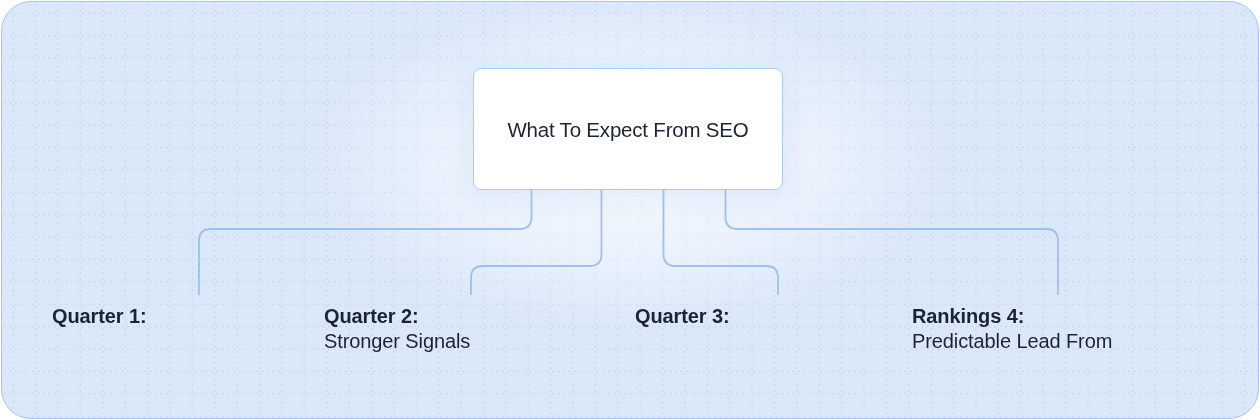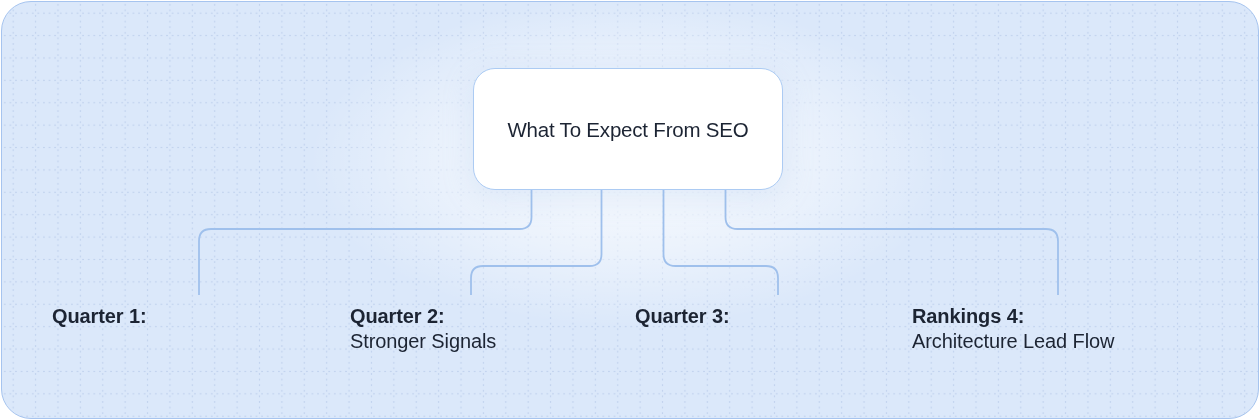--- a/index.html
+++ b/index.html
@@ -40,21 +40,21 @@
     position:absolute; left:0; top:0; width:1260px; height:420px;
     pointer-events:none;
   }
   .connectors path{
     fill:none; stroke: var(--connector); stroke-width:1.8px;
   }
   .root-box{
     position:absolute; left:471px; top:66px; width:310px; height:122px;
     background: var(--node-bg);
     border: 1.5px solid var(--node-border);
-    border-radius: 22px;
+    border-radius: 8px;
     display:flex; flex-direction:column; align-items:center; justify-content:center;
     box-shadow: 0 6px 30px rgba(160,190,235,0.25);
   }
   .root-title-line{
     color: var(--text);
     font-size: 20.5px; font-weight: 500; line-height: 27px;
     letter-spacing: -0.2px; text-align:center; white-space:nowrap;
   }
   .branch{
     position:absolute; top:302px; width:290px; text-align:left;
@@ -63,21 +63,21 @@
     color: var(--text);
     font-size: 20px; font-weight: 700; line-height: 25px;
     letter-spacing: -0.1px; white-space:nowrap;
   }
   .branch-sublabel{
     color: var(--text);
     font-size: 20px; font-weight: 400; line-height: 25px;
     letter-spacing: -0.1px; white-space:nowrap;
   }
   .branch.q1{ left:50px; }
-  .branch.q2{ left:348px; }
+  .branch.q2{ left:322px; }
   .branch.q3{ left:633px; }
   .branch.q4{ left:910px; }
 </style>
 </head>
 <body>
 
 <div class="canvas">
   <div class="board">
 
     <div class="glow"></div>
@@ -101,17 +101,17 @@
       <div class="branch-label">Quarter 2:</div>
       <div class="branch-sublabel">Stronger Signals</div>
     </div>
 
     <div class="branch q3">
       <div class="branch-label">Quarter 3:</div>
     </div>
 
     <div class="branch q4">
       <div class="branch-label">Rankings 4:</div>
-      <div class="branch-sublabel">Architecture Lead Flow</div>
+      <div class="branch-sublabel">Predictable Lead From</div>
     </div>
 
   </div>
 </div>
 
 </body></html>

